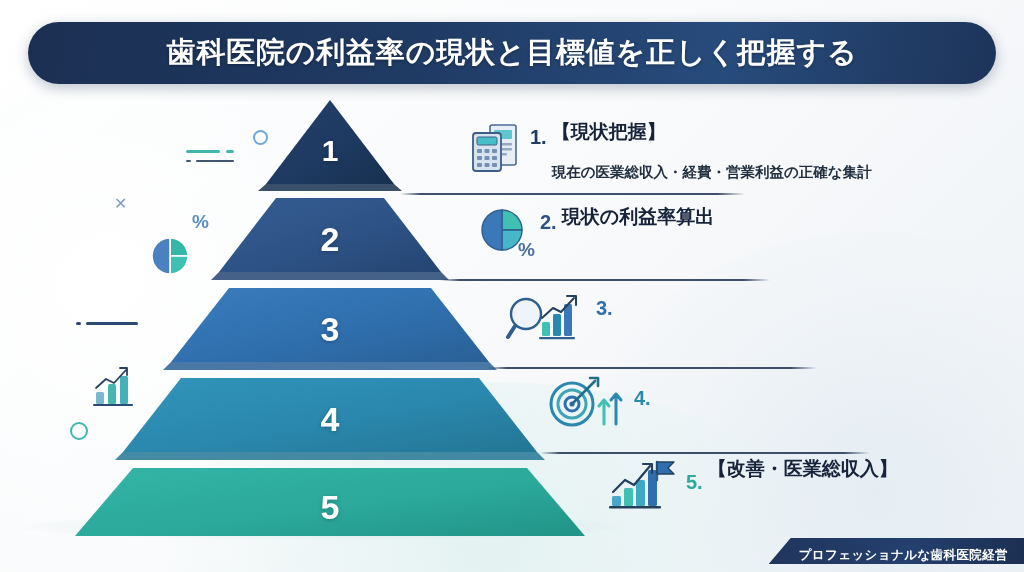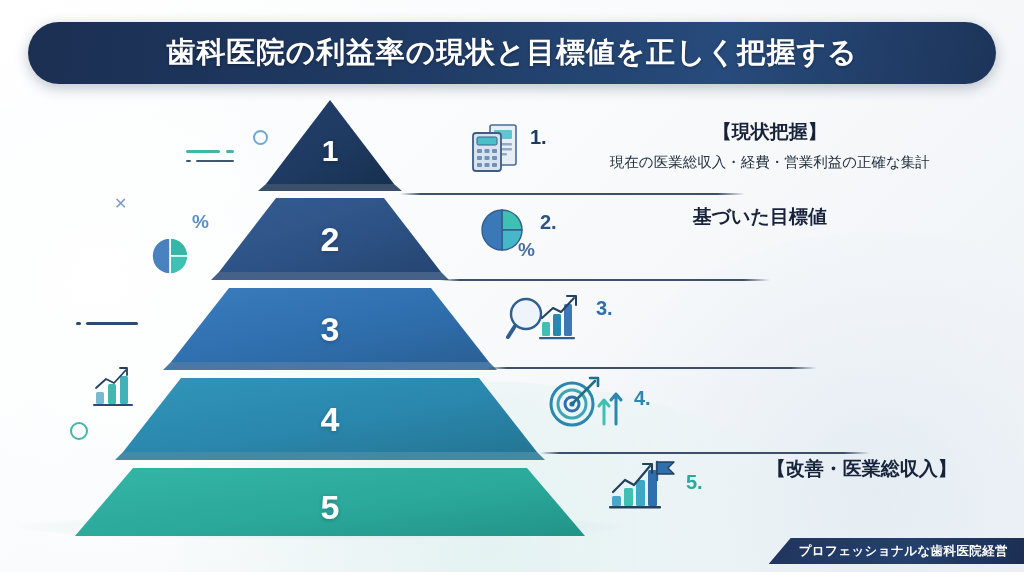--- a/index.html
+++ b/index.html
@@ -113,34 +113,35 @@
   }
   .step-icon svg { display: block; }
   .step-num {
     flex: 0 0 auto;
     font-size: 20px;
     font-weight: bold;
     line-height: 1;
     padding-top: 6px;
     margin-right: 5px;
   }
-  .step-body { flex: 1 1 auto; text-align: center; }
+  .step-body { flex: 1 1 auto; }
   .step-title {
     font-size: 19px;
     font-weight: bold;
     color: #17233a;
     line-height: 1.18;
     white-space: nowrap;
   }
   .step-desc {
     font-size: 14.5px;
     color: #22303f;
     line-height: 1.32;
-    margin-top: 10px;
+    margin-top: 20px;
     white-space: pre-line;
+    font-weight: bold;
   }
   .divider {
     position: absolute;
     height: 1.6px;
     background: linear-gradient(90deg, rgba(30,50,80,0.0) 0%, rgba(30,50,80,0.85) 6%, rgba(30,50,80,0.85) 92%, rgba(30,50,80,0) 100%);
   }
 
   
   .deco { position: absolute; }
   .deco-line {
@@ -152,21 +153,21 @@
     border-style: solid;
   }
 
   
   .footer-badge {
     position: absolute;
     right: 0; bottom: 8px;
     height: 26px;
     padding: 0 16px 0 30px;
     display: flex;
-    align-items: center;
+    align-items: flex-end;
     background: linear-gradient(100deg, #20355c 0%, #24406e 55%, #1c2f52 100%);
     clip-path: polygon(22px 0, 100% 0, 100% 100%, 0 100%);
     box-shadow: 0 -1px 5px rgba(20,35,60,0.2);
   }
   .footer-text {
     color: #ffffff;
     font-size: 12.5px;
     font-weight: bold;
     letter-spacing: 0.4px;
     white-space: nowrap;
@@ -336,21 +337,21 @@
       <div class="step-icon">
         <svg width="58" height="54" viewBox="0 0 58 54">
           <path d="M24 24 L24 4 A20 20 0 0 1 44 24 Z" fill="#3fc0b2" stroke="#2f5f8e" stroke-width="1.4"></path>
           <path d="M24 24 L44 24 A20 20 0 0 1 24 44 Z" fill="#45b7c9" stroke="#2f5f8e" stroke-width="1.4"></path>
           <path d="M24 24 L24 44 A20 20 0 1 1 24 4 Z" fill="#3a78b8" stroke="#2f5f8e" stroke-width="1.4"></path>
           <text x="40" y="50" font-family="Liberation Sans, sans-serif" font-size="19" font-weight="bold" fill="#4a6f9c">%</text>
         </svg>
       </div>
       <div class="step-num" style="color:#2d5285;">2.</div>
       <div class="step-body">
-        <div class="step-title">基づいた目標値</div>
+        <div class="step-title">現状の利益率算出</div>
       </div>
     </div>
 
     <div class="step-row" style="left:506px; top:196px; width:480px;">
       <div class="step-icon" style="width:86px;">
         <svg width="86" height="54" viewBox="0 0 86 54">
           <circle cx="20" cy="22" r="15" fill="#eef4fa" stroke="#2f5f8e" stroke-width="2.4"></circle>
           <line x1="9" y1="34" x2="2" y2="45" stroke="#2f5f8e" stroke-width="4" stroke-linecap="round"></line>
           <rect x="36" y="30" width="8" height="14" rx="1.5" fill="#3fc0b2"></rect>
           <rect x="47" y="22" width="8" height="22" rx="1.5" fill="#2a87ad"></rect>

